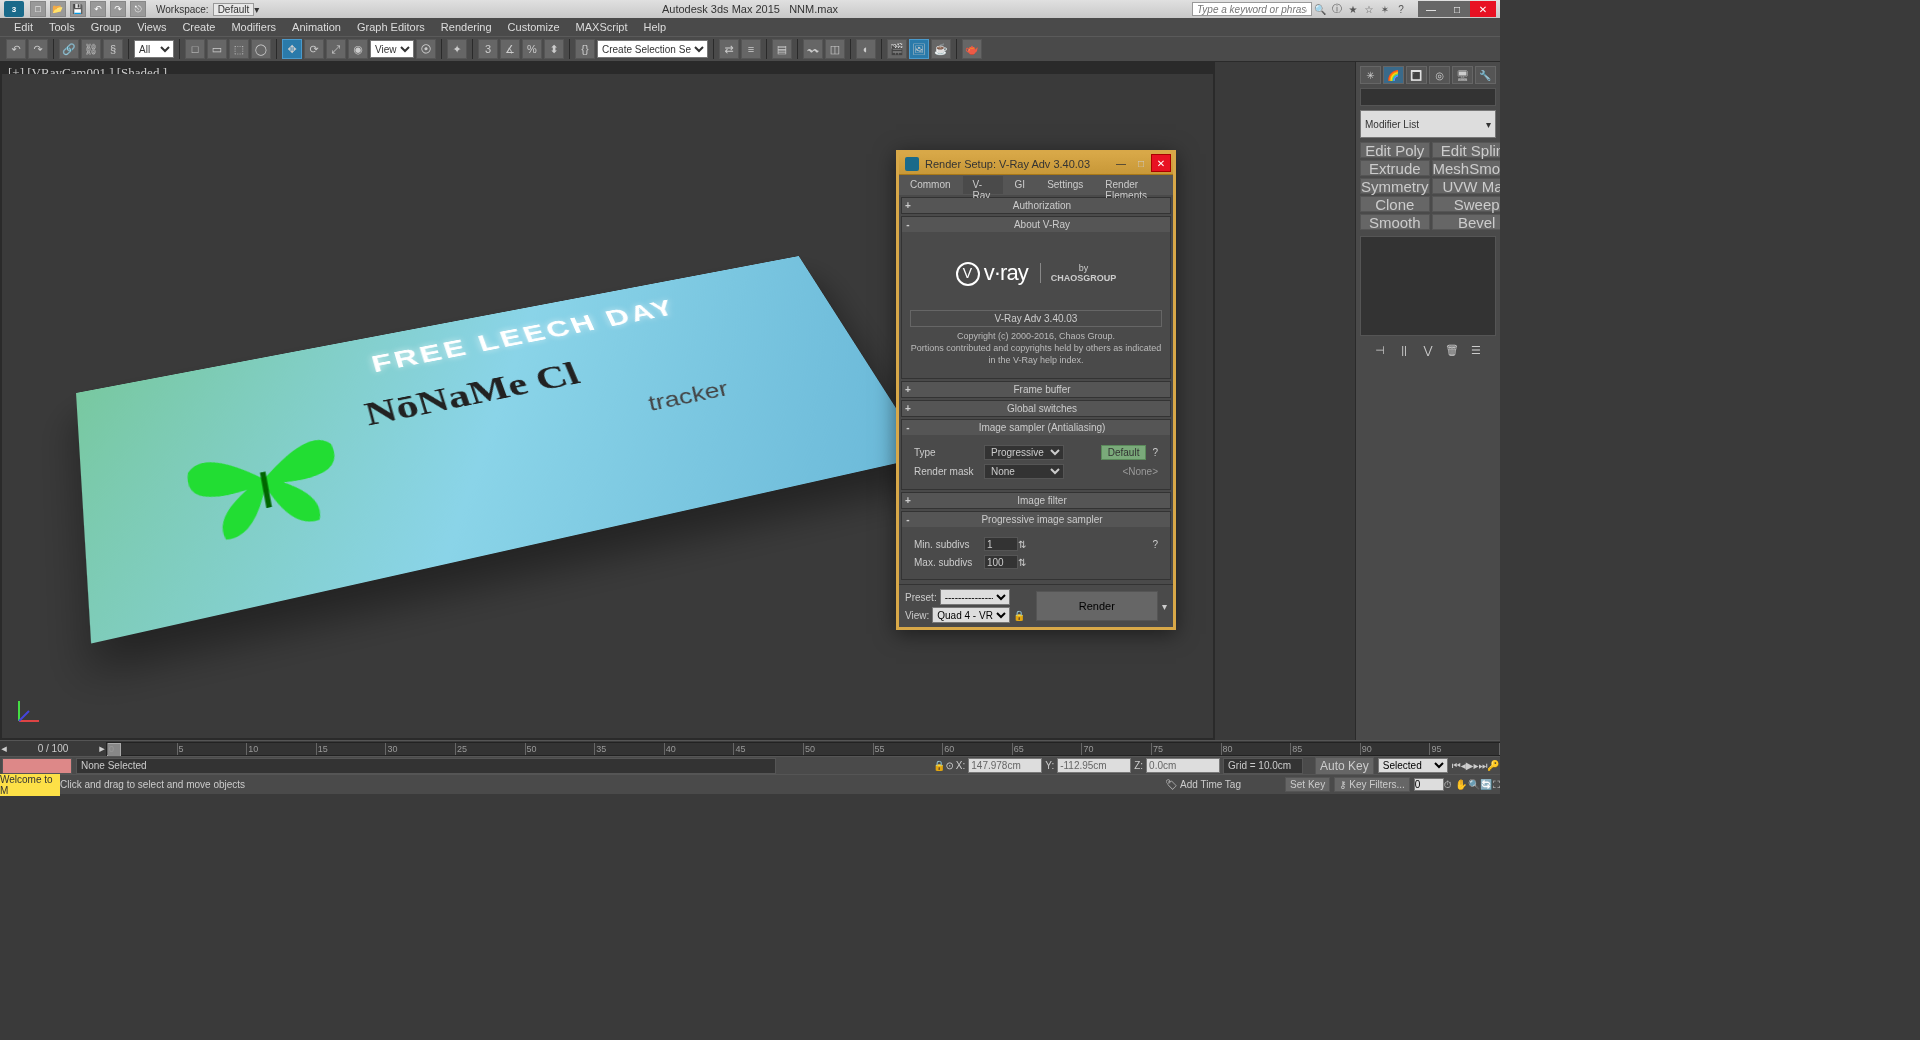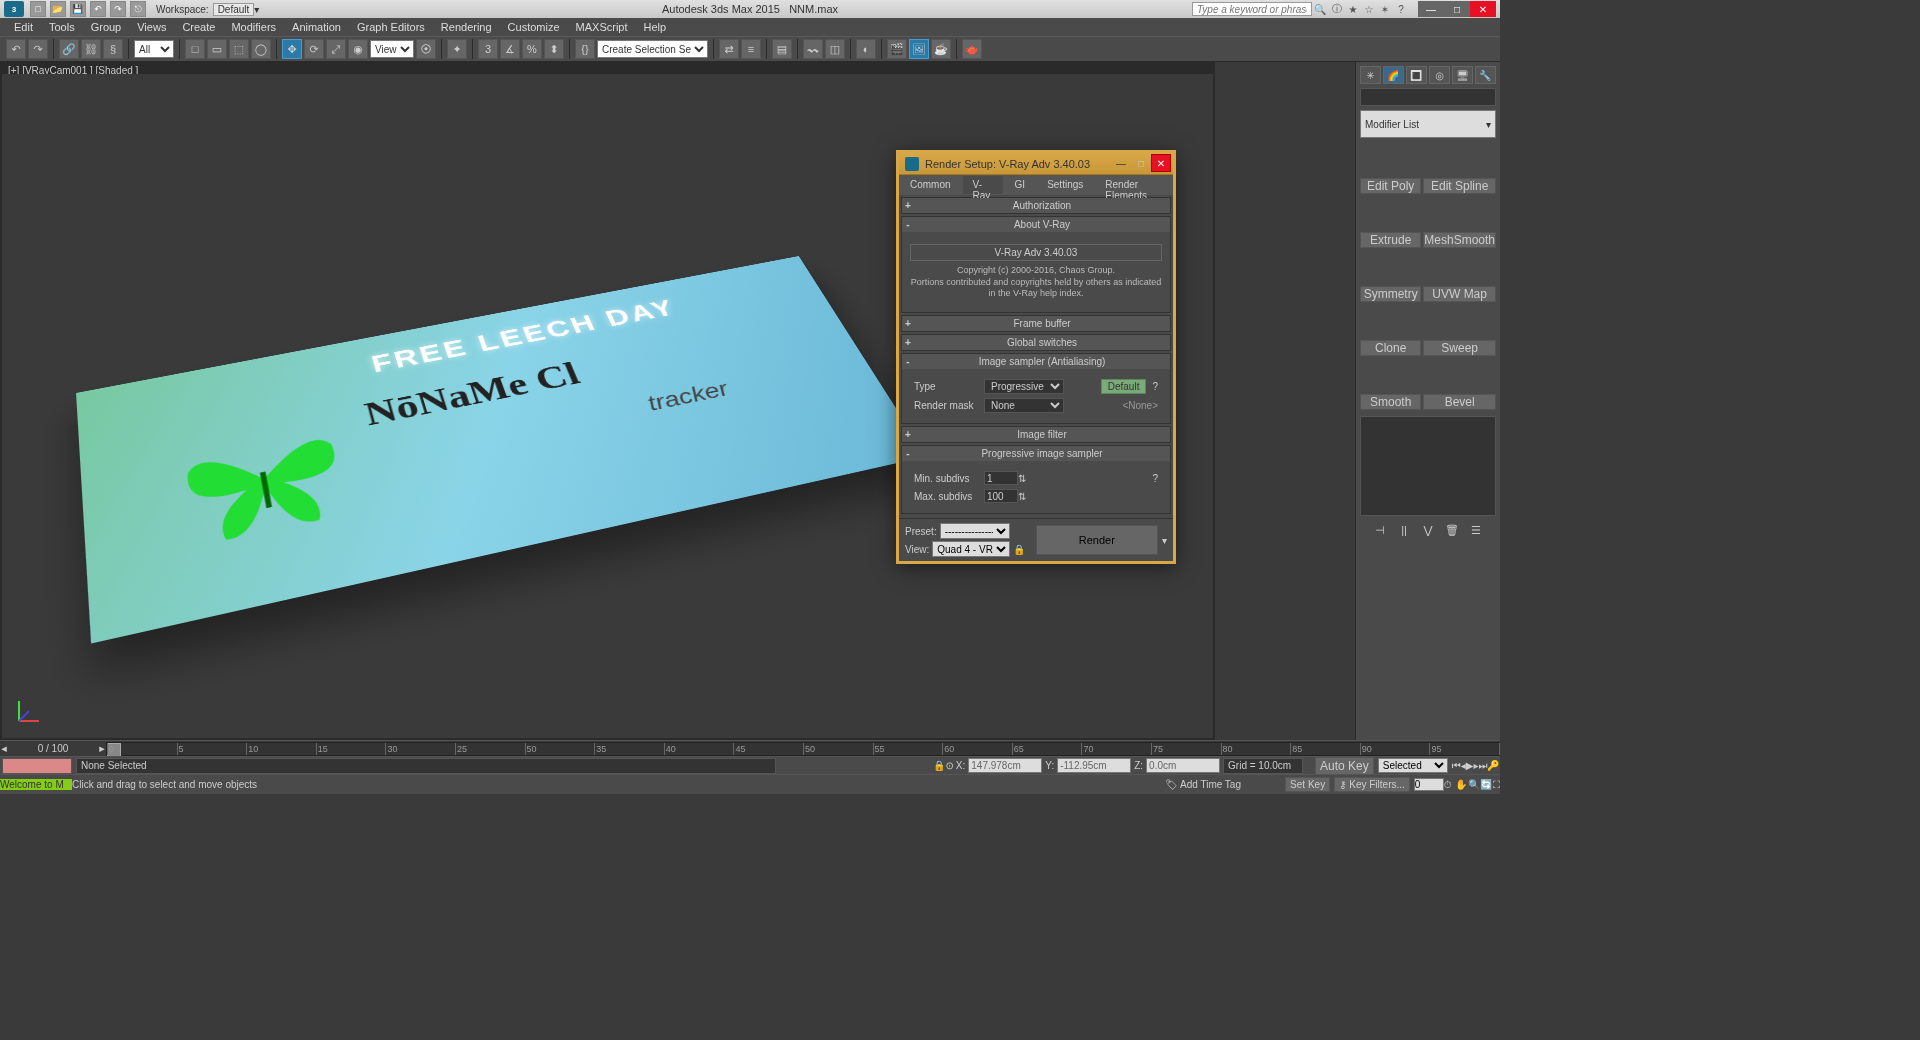--- a/index.html
+++ b/index.html
@@ -26,40 +26,40 @@
 
 
 .main-toolbar{height:26px;background:#4a4a4a;border-top:1px solid #5a5a5a;border-bottom:1px solid #2a2a2a;display:flex;align-items:center;padding:0 6px;gap:2px;}
 .tb-ico{width:20px;height:20px;background:#666;border:1px solid #555;display:flex;align-items:center;justify-content:center;font-size:11px;color:#ccc;}
 .tb-sep{width:1px;height:20px;background:#2a2a2a;margin:0 3px;}
 .tb-sel{background:#fff;border:1px solid #777;height:18px;font-size:10px;min-width:40px;color:#333;}
 .tb-active{background:#2a7aaa;border-color:#4a9acc;}
 
 
 .viewport-area{position:absolute;left:0;top:62px;width:1215px;height:678px;background:#2a2a2a;}
-.vp-label{position:absolute;top:3px;left:8px;font-size:10px;color:#ccc;}
+.vp-label{position:absolute;top:3px;left:8px;font-size:13px;color:#ccc;font-family:Liberation Serif, serif;}
 .vp-canvas{position:absolute;inset:12px 2px 2px 2px;background:#3a3a3a;overflow:hidden;}
 .billboard{position:absolute;left:90px;top:200px;width:800px;height:300px;background:linear-gradient(120deg,#78c8a0,#8ad4e8,#6ab8d8);transform:perspective(1200px) rotateX(40deg) rotateZ(-15deg);box-shadow:0 30px 40px rgba(0,0,0,.4);}
 .bb-t1{position:absolute;top:20px;left:300px;color:#fff;font-size:34px;font-weight:bold;letter-spacing:3px;text-shadow:0 0 8px rgba(255,255,255,.6);}
 .bb-t2{position:absolute;top:80px;left:280px;color:#222;font-size:44px;font-weight:bold;font-family:serif;}
 .bb-t3{position:absolute;top:150px;left:560px;color:#444;font-size:28px;font-style:italic;}
 .butterfly{position:absolute;left:80px;top:90px;width:180px;height:140px;display:flex;align-items:center;justify-content:center;}
 .butterfly svg{width:100%;height:100%;}
 .axis{position:absolute;left:12px;bottom:12px;}
 .axis .x{stroke:#d44;}.axis .y{stroke:#4d4;}.axis .z{stroke:#44d;}
 
 
 .cmd-panel{position:absolute;right:0;top:62px;width:145px;height:678px;background:#4a4a4a;border-left:1px solid #2a2a2a;padding:4px;}
 .cmd-tabs{display:flex;gap:2px;height:18px;margin-bottom:4px;}
 .cmd-tab{flex:1;background:#555;border:1px solid #666;display:flex;align-items:center;justify-content:center;font-size:10px;}
 .cmd-tab.active{background:#3a6a8a;}
 .cmd-search{width:100%;height:18px;background:#333;border:1px solid #555;margin-bottom:4px;}
 .mod-sel{width:100%;height:18px;background:#ddd;border:1px solid #777;font-size:10px;color:#333;display:flex;align-items:center;padding:13px 4px;margin-bottom:4px;justify-content:space-between;}
 .mod-btns{display:grid;grid-template-columns:1fr 1fr;gap:2px;margin-bottom:6px;}
-.mod-btn{height:16px;background:#666;border:1px solid #555;font-size:12px;display:flex;align-items:center;justify-content:center;margin-top:36px;}
+.mod-btn{height:16px;background:#666;border:1px solid #555;font-size:15px;display:flex;align-items:center;justify-content:center;}
 .stack{height:100px;background:#333;border:1px solid #555;margin-bottom:6px;}
 .stack-tools{display:flex;gap:6px;justify-content:center;}
 .stack-tools .ico{width:18px;height:16px;color:#ccc;font-size:11px;display:flex;align-items:center;justify-content:center;}
 
 
 .render-dlg{position:absolute;left:896px;top:150px;width:280px;background:#4a4a4a;border:3px solid #d8a848;box-shadow:0 4px 20px rgba(0,0,0,.5);z-index:100;}
 .render-titlebar{height:22px;background:linear-gradient(#d8a848,#c89838);display:flex;align-items:center;padding:0 6px;position:relative;border-bottom:1px solid #a87818;}
 .render-titlebar .tico{width:14px;height:14px;background:#1a6a8a;border-radius:2px;margin-right:6px;}
 .render-titlebar .ttext{font-size:11px;color:#333;}
 .render-titlebar .tbtns{position:absolute;right:2px;top:1px;display:flex;gap:0;}
@@ -288,20 +288,24 @@
           <span class="rhico">+</span>
           <span class="rhtxt">Authorization</span>
         </div>
       </div>
     <div class="rollout">
       <div class="rollout-hdr">
           <span class="rhico">-</span>
           <span class="rhtxt">About V-Ray</span>
         </div>
       <div class="rollout-body">
+        <div class="vray-logo">
+          <span class="vl"><span class="vl-circ"></span><span>v·ray</span></span>
+          <span class="by"><span>by</span><br><b>CHAOSGROUP</b></span>
+        </div>
         <div class="ver-box">V-Ray Adv 3.40.03</div>
         <div class="copy"><span>Copyright (c) 2000-2016, Chaos Group.</span><br><span>Portions contributed and copyrights held by others as indicated in the V-Ray help index.</span></div>
       </div>
     </div>
     <div class="rollout">
         <div class="rollout-hdr">
           <span class="rhico">+</span>
           <span class="rhtxt">Frame buffer</span>
         </div>
       </div>
@@ -470,21 +474,21 @@
   <select style="background:#ddd;border:1px solid #777;font-size:10px;width:70px;margin:0 4px"><option>Selected</option></select>
   <span>⏮</span>
   <span>◂</span>
   <span>▶</span>
   <span>▸</span>
   <span>⏭</span>
   <span>🔑</span>
 </div>
 
 <div class="status2">
-  <div class="sfield" style="width:72px;background:#84cc16;color:#333">Welcome to M</div>
+  <div class="sfield" style="width:60px;background:#fde047;color:#333">Welcome to M</div>
   <div class="sfield" style="flex:0 0 700px">Click and drag to select and move objects</div>
   <span style="flex:1"></span>
   <div class="sfield" style="width:110px">🏷 <span>Add Time Tag</span></div>
   <span style="flex:0 0 10px"></span>
   <button style="background:#666;border:1px solid #555;color:#ccc;font-size:10px;padding:1px 4px">Set Key</button>
   <button style="background:#666;border:1px solid #555;color:#ccc;font-size:10px;padding:1px 4px;margin:0 4px">⚷ <span>Key Filters...</span></button>
   <input style="width: 30px; background: rgb(221, 221, 221); border: 1px solid rgb(119, 119, 119); font-size: 10px;" value="0">
   <span>⏱</span>
   <span style="flex:0 0 4px"></span>
   <span>✋</span>

